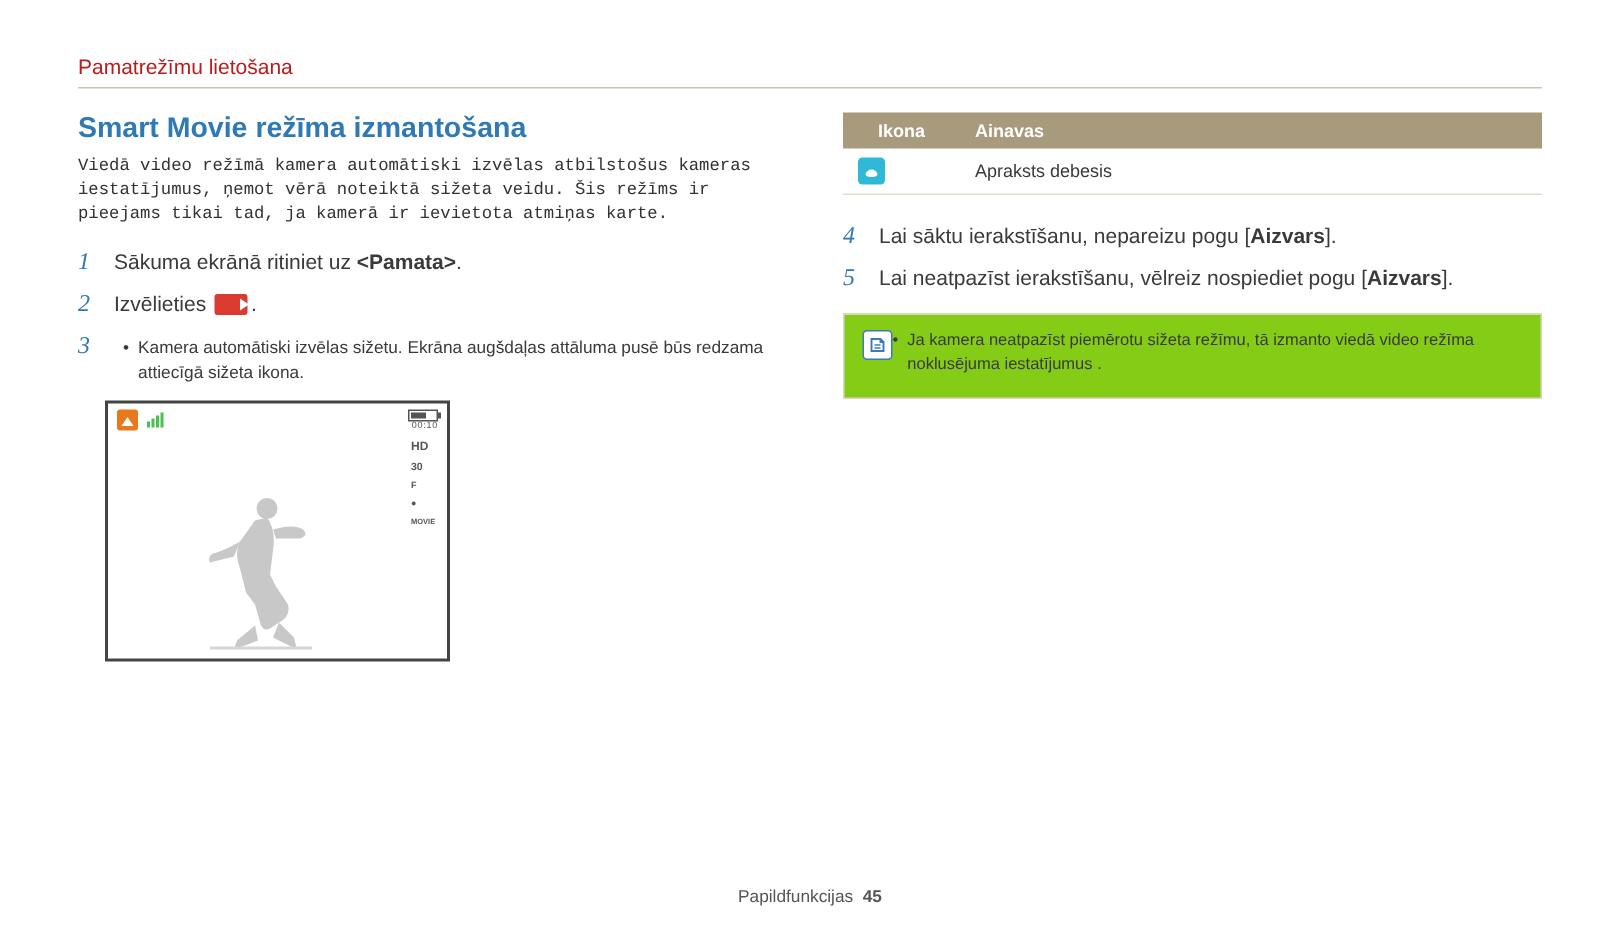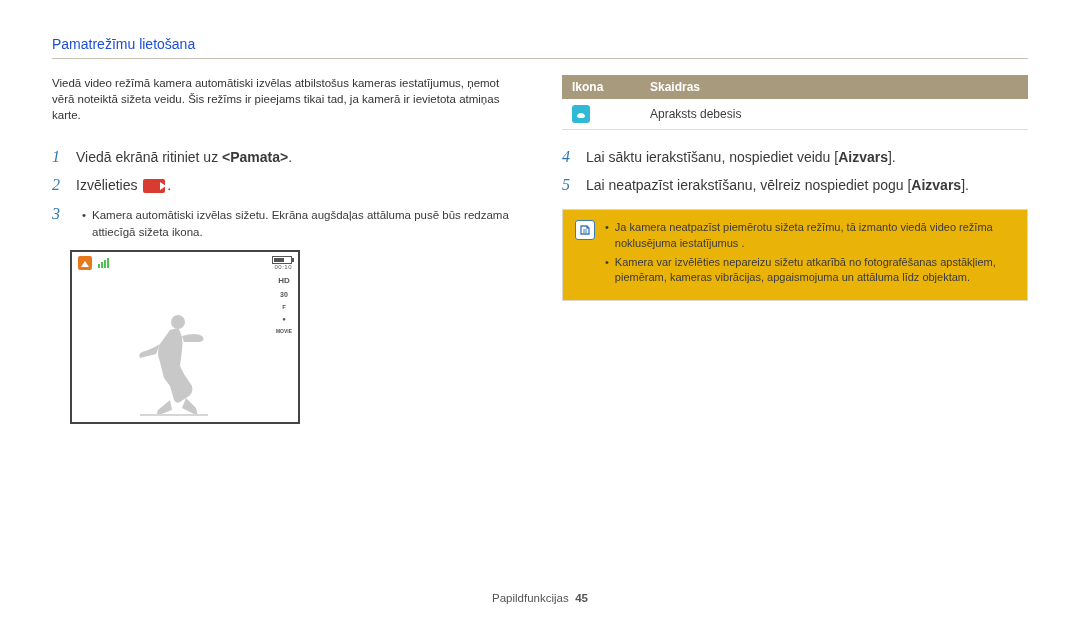--- a/index.html
+++ b/index.html
@@ -7,21 +7,21 @@
     font-family: Arial, Helvetica, sans-serif;
     font-size: 12.5px;
     color: #3a3a3a;
     background: #fff;
     width: 1080px;
     height: 630px;
     padding: 36px 52px 24px;
     position: relative;
   }
   .breadcrumb {
-    color: #1d4ed8;
+    color: #b91c1c;
     font-size: 14px;
     margin-bottom: 6px;
   }
   hr.divider {
     border: none;
     border-top: 1px solid #c9c2b6;
     margin-bottom: 16px;
   }
   .columns {
     display: flex;
@@ -34,21 +34,22 @@
   h1.title {
     color: #2f7ab4;
     font-size: 19px;
     font-weight: bold;
     margin-bottom: 6px;
   }
   .intro {
     font-size: 11.5px;
     line-height: 1.4;
     color: #333;
-    margin-bottom: 25px;
+    margin-bottom: 14px;
+    font-family: Liberation Mono, monospace;
   }
   ol.steps {
     list-style: none;
     margin-bottom: 10px;
   }
   ol.steps > li {
     display: flex;
     align-items: baseline;
     gap: 10px;
     margin-bottom: 8px;
@@ -155,21 +156,21 @@
     align-items:flex-end;
     justify-content:center;
   }
   .skater {
     width:90px; height:110px;
   }
   .scr-side {
     width:20px;
     display:flex;
     flex-direction:column;
-    align-items:center;
+    align-items:flex-start;
     gap:6px;
     padding-top:6px;
     font-size:7px;
     color:#555;
     font-weight:bold;
   }
   .scr-side .hd { font-size:8px;}
   
   table.icon-table {
     width: 100%;
@@ -177,44 +178,43 @@
     font-size: 12px;
   }
   table.icon-table th {
     text-align: left;
     background: #a89a7c;
     color: #fff;
     font-weight: bold;
     padding: 5px 10px;
     font-size: 12px;
   }
-  table.icon-table th:first-child { width: 78px; }
+  table.icon-table th:first-child { width: 78px; text-align: center; }
   table.icon-table td {
     padding: 6px 10px;
     border-bottom: 1px solid #e2ddd3;
   }
   .t-icon {
     width:18px; height:18px;
     border-radius:3px;
     display:inline-flex;
     align-items:center;
     justify-content:center;
   }
   .t-icon svg { width:12px; height:12px; }
   .ic-orange { background:#e8781e; }
   .ic-orange2 { background:#f28c2e; }
   .ic-cyan { background:#2fb9d6; }
   .ic-green { background:#3bb54a; }
   .steps-right { margin-top: 18px; }
   .note-box {
     margin-top: 14px;
     border: 1px solid #ddd7c9;
-    background: #eab308;
-    display: flex;
-    gap: 10px;
+    background: #84cc16;
+    display: flex;
     padding: 10px 12px;
     font-size: 11px;
     line-height: 1.4;
   }
   .note-icon {
     width:20px; height:20px;
     flex-shrink:0;
     border:1.5px solid #3a7bb8;
     border-radius:3px;
     display:flex;
@@ -239,28 +239,29 @@
 </style>
 </head>
 <body>
 
 <div class="breadcrumb">Pamatrežīmu lietošana</div>
 <hr class="divider">
 
 <div class="columns">
 
   <div class="col">
+    <h1 class="title">Smart Movie režīma izmantošana</h1>
     <p class="intro">Viedā video režīmā kamera automātiski izvēlas atbilstošus kameras iestatījumus, ņemot vērā noteiktā sižeta veidu. Šis režīms ir pieejams tikai tad, ja kamerā ir ievietota atmiņas karte.</p>
 
     <ol class="steps">
       <li>
         <span class="step-num">1</span>
         <span class="step-body">
           <span class="step-text">
-            <span>Viedā ekrānā ritiniet uz </span><b>&lt;Pamata&gt;</b><span>.</span>
+            <span>Sākuma ekrānā ritiniet uz </span><b>&lt;Pamata&gt;</b><span>.</span>
           </span>
         </span>
       </li>
       <li>
         <span class="step-num">2</span>
         <span class="step-body">
           <span class="step-text">
             <span>Izvēlieties </span><span class="inline-icon"></span><span>.</span>
           </span>
         </span>
@@ -316,41 +317,41 @@
         </div>
       </div>
     </div>
   </div>
 
   <div class="col">
     <table class="icon-table">
       <thead>
         <tr>
           <th>Ikona</th>
-          <th>Skaidras</th>
+          <th>Ainavas</th>
         </tr>
       </thead>
       <tbody>
         <tr>
           <td><span class="t-icon ic-cyan">
                 <svg viewBox="0 0 12 12">
                   <path fill="#fff" d="M2 8 Q3 5 6 5 Q9 5 10 8 Q10 10 6 10 Q2 10 2 8"></path>
                 </svg>
               </span></td>
           <td>Apraksts debesis</td>
         </tr>
       </tbody>
     </table>
 
     <ol class="steps steps-right">
       <li>
         <span class="step-num">4</span>
         <span class="step-body">
           <span class="step-text">
-            <span>Lai sāktu ierakstīšanu, nospiediet veidu [</span><b>Aizvars</b><span>].</span>
+            <span>Lai sāktu ierakstīšanu, nepareizu pogu [</span><b>Aizvars</b><span>].</span>
           </span>
         </span>
       </li>
       <li>
         <span class="step-num">5</span>
         <span class="step-body">
           <span class="step-text">
             <span>Lai neatpazīst ierakstīšanu, vēlreiz nospiediet pogu [</span><b>Aizvars</b><span>].</span>
           </span>
         </span>
@@ -361,23 +362,20 @@
       <div class="note-icon">
         <svg width="12" height="12" viewBox="0 0 12 12">
             <path fill="none" stroke="#3a7bb8" stroke-width="1.3" d="M2 2 L8 2 L10 4 L10 10 L2 10 Z M8 2 L8 4 L10 4"></path>
             <path stroke="#3a7bb8" stroke-width="1" d="M4 6 L8 6 M4 8 L8 8"></path>
           </svg>
       </div>
       <ul>
         <li>
             <span>Ja kamera neatpazīst piemērotu sižeta režīmu, tā izmanto viedā video režīma noklusējuma iestatījumus .</span>
           </li>
-        <li>
-            <span>Kamera var izvēlēties nepareizu sižetu atkarībā no fotografēšanas apstākļiem, piemēram, kameras vibrācijas, apgaismojuma un attāluma līdz objektam.</span>
-          </li>
       </ul>
     </div>
   </div>
 
 </div>
 
 <div class="footer">
   <span>Papildfunkcijas</span>&nbsp;&nbsp;<span class="pn">45</span>
 </div>
 

